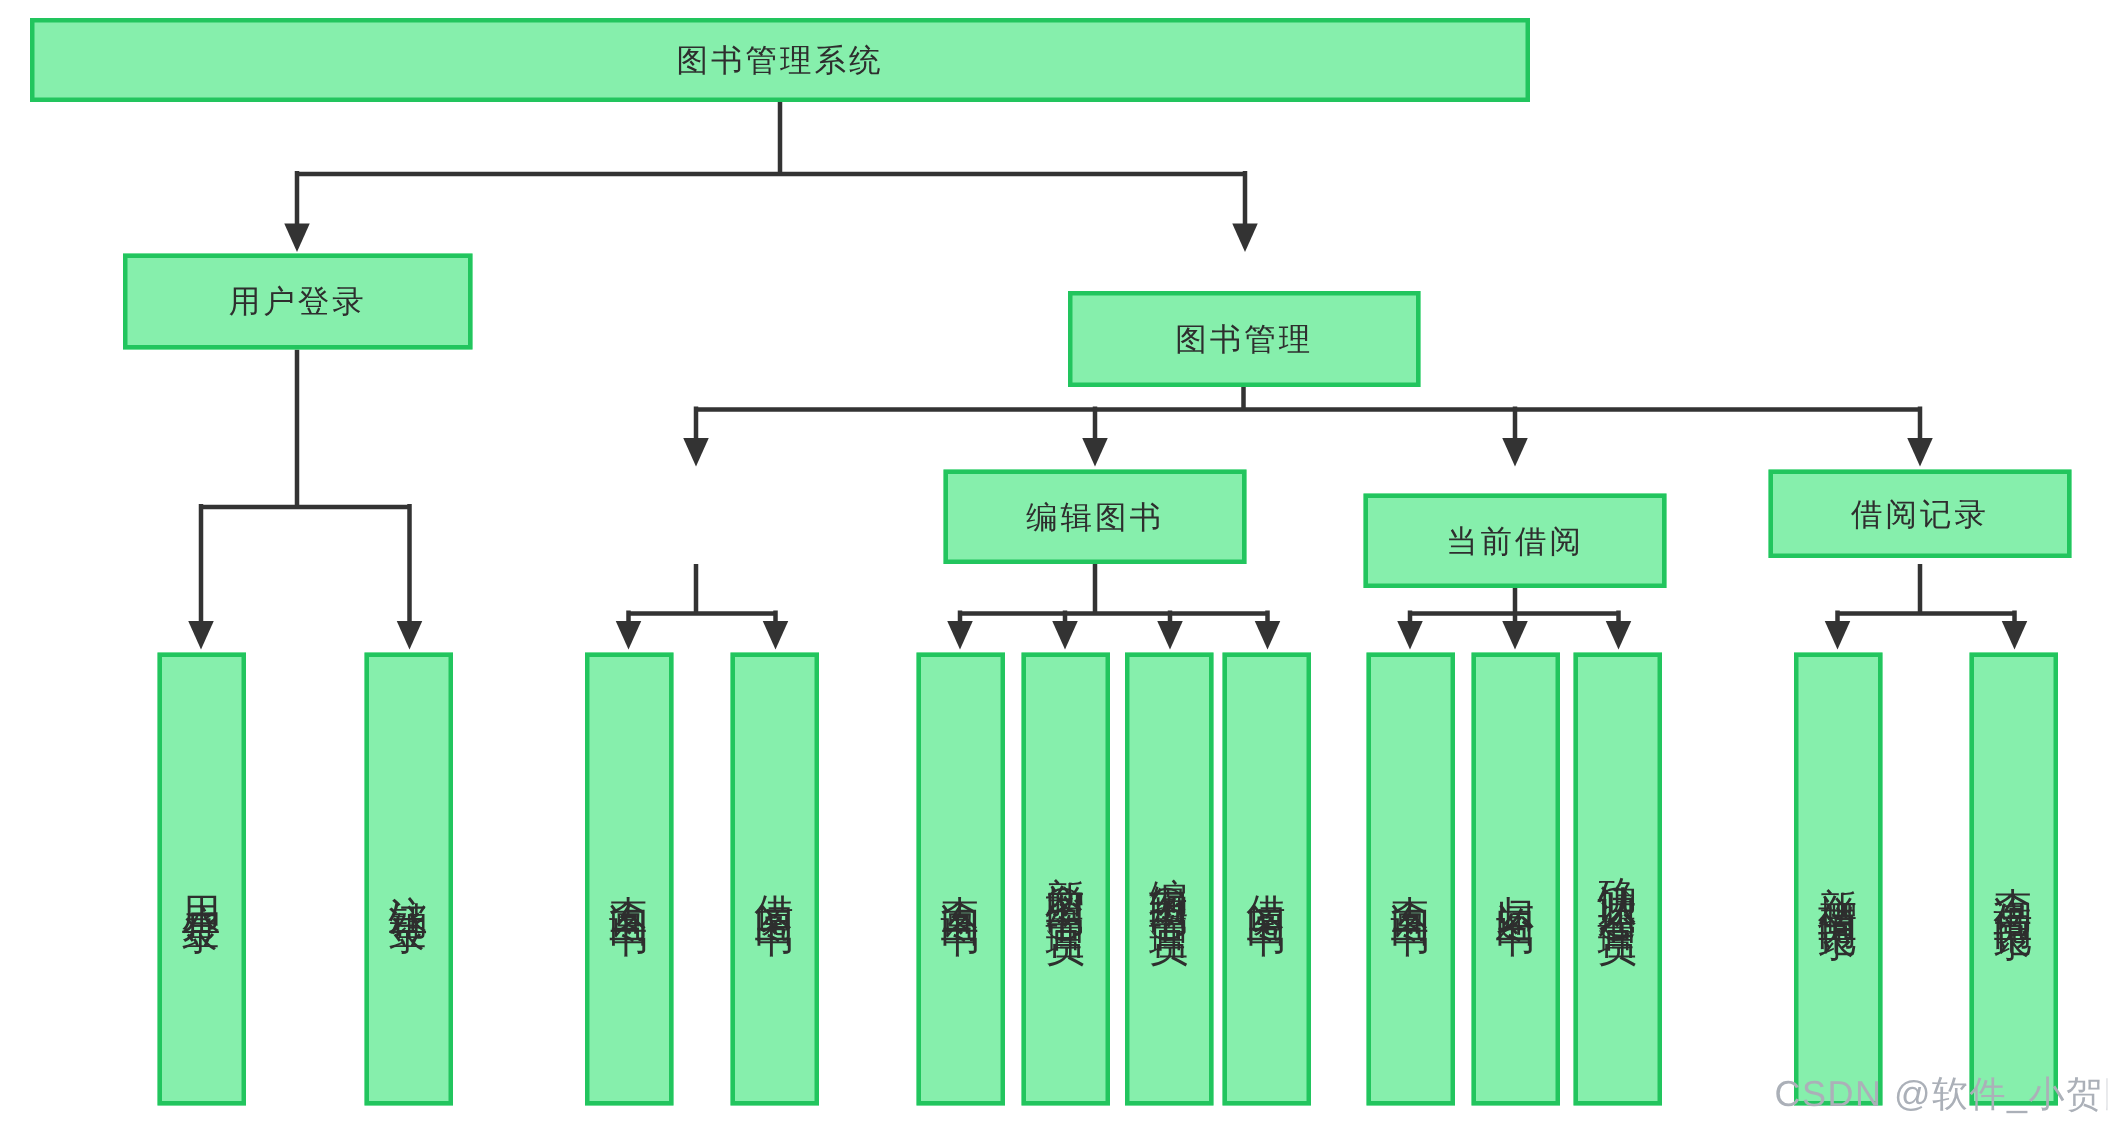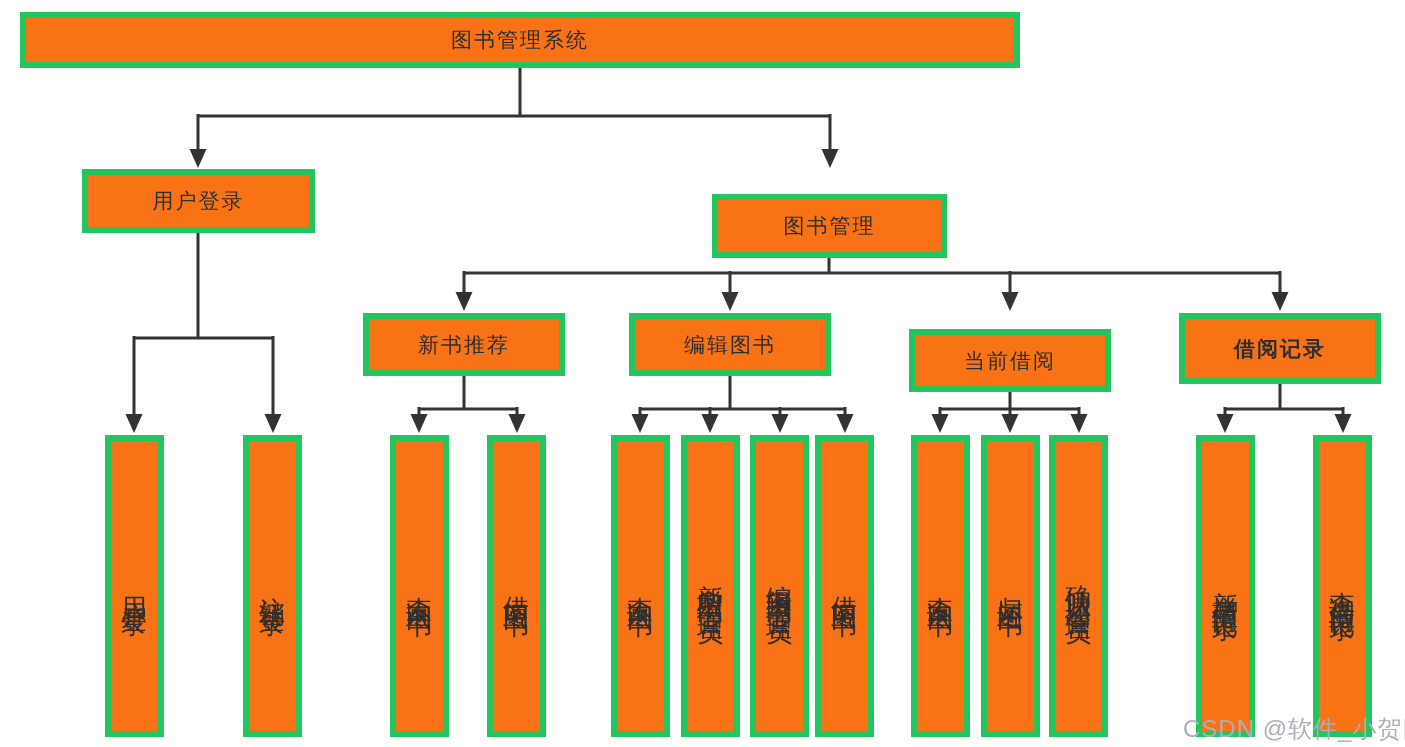--- a/index.html
+++ b/index.html
@@ -6,22 +6,22 @@
   .canvas{
     position:relative;
     width:1405px;height:747px;
     background:#ffffff;
     font-family:"Liberation Sans","DejaVu Sans",sans-serif;
     overflow:hidden;
   }
   .node{
     position:absolute;
     box-sizing:border-box;
-    border:6px solid #22c55e;
-    background:#f97316;
+    border:3px solid #22c55e;
+    background:#86efac;
     display:flex;align-items:center;justify-content:center;
     color:#2e2e2e;
     font-size:21px;
     letter-spacing:2px;
     z-index:2;
   }
   .root{font-size:21px;}
   .leaf{font-size:26px;}
   .leaf .vtext{
     writing-mode:vertical-rl;
@@ -93,30 +93,27 @@
     <span>图书管理系统</span>
   </div>
 
   <div class="node" style="left:82px;top:169px;width:233px;height:64px;">
     <span>用户登录</span>
   </div>
   <div class="node" style="left:712px;top:169px;width:235px;height:64px;margin-top:25px;">
     <span>图书管理</span>
   </div>
 
-  <div class="node" style="left:363px;top:313px;width:202px;height:63px;">
-    <span>新书推荐</span>
-  </div>
   <div class="node" style="left:629px;top:313px;width:202px;height:63px;">
     <span>编辑图书</span>
   </div>
   <div class="node" style="left:909px;top:313px;width:202px;height:63px;margin-top:16px;">
     <span>当前借阅</span>
   </div>
-  <div class="node" style="left:1179px;top:313px;width:202px;height:71px;font-weight:bold;">
+  <div class="node" style="left:1179px;top:313px;width:202px;height:59px;">
     <span>借阅记录</span>
   </div>
 
   <div class="node leaf" style="left:105px;top:435px;width:59px;height:302px;">
     <span class="vtext">用户登录</span>
   </div>
   <div class="node leaf" style="left:243px;top:435px;width:59px;height:302px;">
     <span class="vtext">注销登录</span>
   </div>
 

